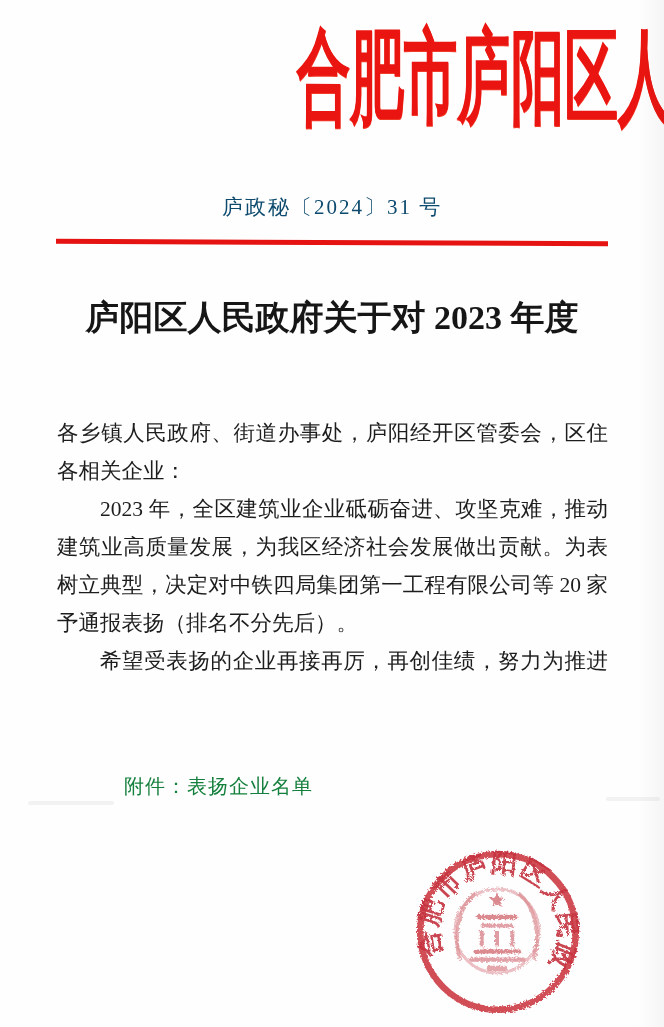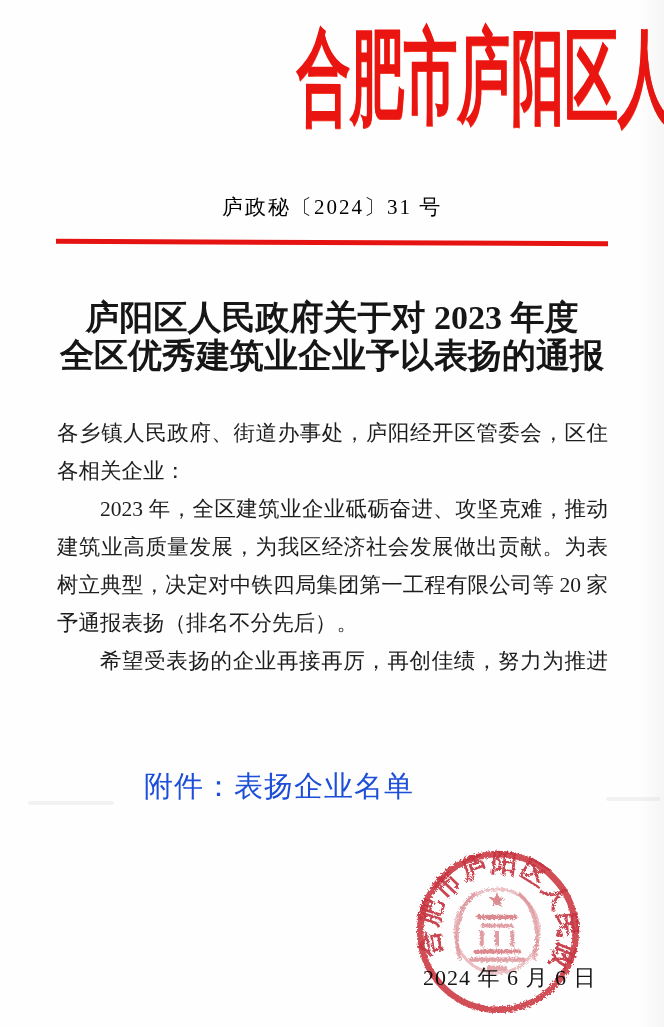--- a/index.html
+++ b/index.html
@@ -35,21 +35,21 @@
     color: #ea1511;
     transform: scaleX(0.52);
     transform-origin: 50% 50%;
     letter-spacing: 0;
     text-shadow: 0.5px 0.5px 0 #f23c2a;
   }
 
   .docnum {
     position: absolute; top: 192px; left: 0; width: 100%;
     text-align: center; font-size: 21px; line-height: 30px;
-    letter-spacing: 2px; color: #000000;
+    letter-spacing: 2px; color: #0c4a6e;
   }
 
   .redrule {
     position: absolute; top: 240px; left: 56px; width: 552px; height: 5px;
     background: #e51311;
     transform: rotate(0.25deg);
   }
 
   .title {
     position: absolute; top: 299px; left: 0; width: 100%;
@@ -65,22 +65,22 @@
   .bline { line-height: 38px; height: 38px; white-space: nowrap; }
   .bline.fill {
     white-space: normal;
     text-align: justify;
     text-align-last: justify;
     overflow: hidden;
   }
   .bline.indent { text-indent: 43px; }
 
   .attachment {
-    position: absolute; top: 767px; left: 144px;
-    font-size: 29px; line-height: 38px; color: #1d4ed8;
+    position: absolute; top: 767px; left: 124px;
+    font-size: 20px; line-height: 38px; color: #15803d;
     letter-spacing: 1px;
   }
 
   .date {
     position: absolute; top: 964px; left: 423px;
     font-size: 22px; line-height: 28px; color: #151515;
     letter-spacing: 1px;
   }
 
   .seal {
@@ -98,36 +98,34 @@
   <div class="redhead-wrap">
     <span class="redhead">合肥市庐阳区人民政府文件</span>
   </div>
 
   <div class="docnum">庐政秘〔2024〕31 号</div>
 
   <div class="redrule"></div>
 
   <h1 class="title">
     <span class="tline">庐阳区人民政府关于对 2023 年度</span>
-    <span class="tline">全区优秀建筑业企业予以表扬的通报</span>
   </h1>
 
   <div class="body">
     <div class="bline fill">各乡镇人民政府、街道办事处，庐阳经开区管委会，区住建局，</div>
     <div class="bline">各相关企业：</div>
     <div class="bline fill indent">2023 年，全区建筑业企业砥砺奋进、攻坚克难，推动了我区</div>
     <div class="bline fill">建筑业高质量发展，为我区经济社会发展做出贡献。为表扬先进，</div>
     <div class="bline fill">树立典型，决定对中铁四局集团第一工程有限公司等 20 家企业给</div>
     <div class="bline">予通报表扬（排名不分先后）。</div>
     <div class="bline fill indent">希望受表扬的企业再接再厉，再创佳绩，努力为推进我区建</div>
   </div>
 
   <div class="attachment">附件：表扬企业名单</div>
 
-  <div class="date">2024 年 6 月 6 日</div>
 
   <svg class="seal" viewBox="0 0 168 172" xmlns="http://www.w3.org/2000/svg">
     <defs>
       <filter id="rough" x="-10%" y="-10%" width="120%" height="120%">
         <feTurbulence type="fractalNoise" baseFrequency="0.55" numOctaves="2" seed="7" result="n"></feTurbulence>
         <feDisplacementMap in="SourceGraphic" in2="n" scale="4"></feDisplacementMap>
       </filter>
       <path id="sealArc" fill="none" d="M 30.5,111.9 A 59,59 0 1 1 137.5,111.9"></path>
     </defs>
     <g filter="url(#rough)">

